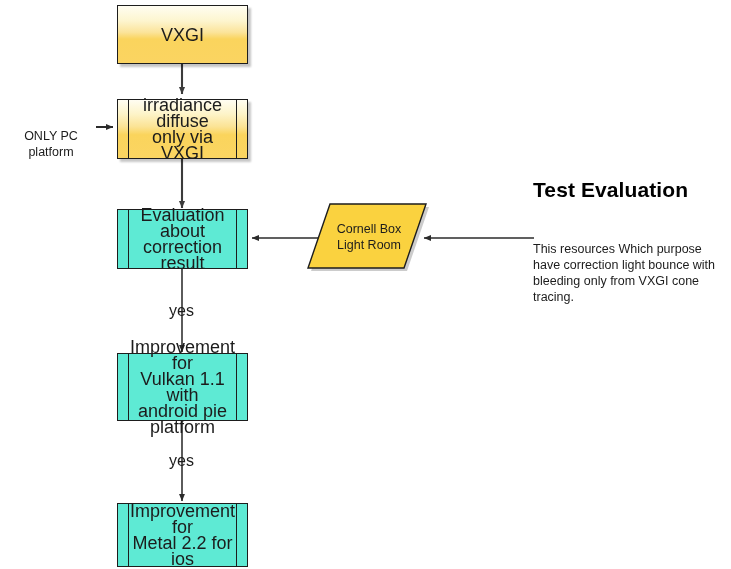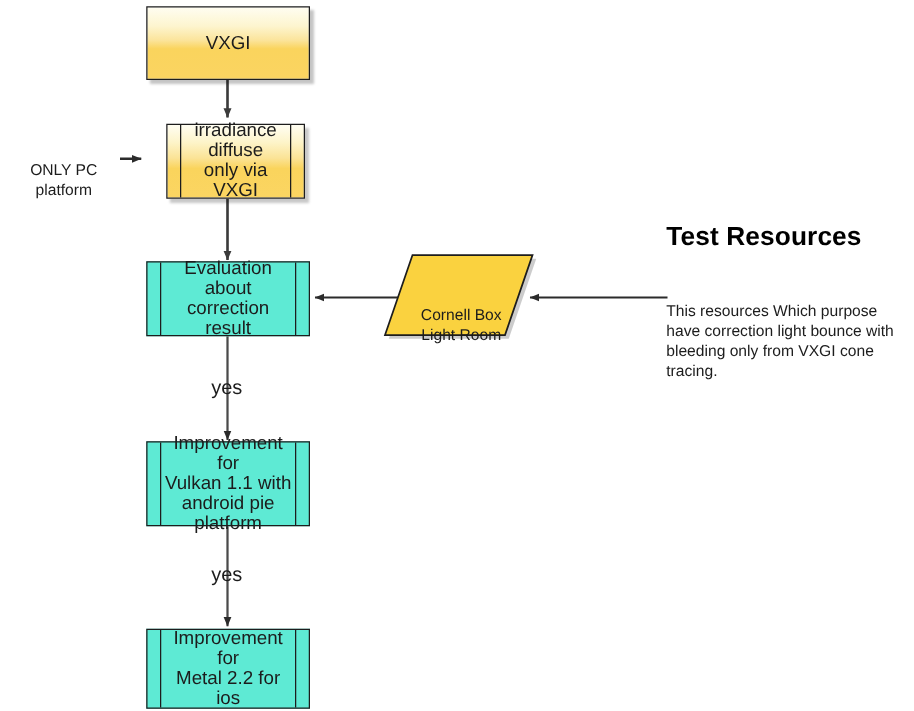--- a/index.html
+++ b/index.html
@@ -31,21 +31,21 @@
   }
 
   
   .node {
     position: absolute;
     box-sizing: border-box;
     display: flex;
     align-items: center;
     justify-content: center;
     text-align: center;
-    font-size: 15px;
+    font-size: 18px;
     line-height: 16px;
     color: #1c1c1c;
   }
   .node .label {
     padding: 0 12px;
     white-space: pre-line;
   }
 
   
   .proc-gradient {
@@ -161,21 +161,21 @@
 
     <line x1="182" y1="269" x2="182" y2="352" stroke="#4a4a4a" stroke-width="1.8" marker-end="url(#arrowThin)"></line>
 
     <line x1="182" y1="421" x2="182" y2="501" stroke="#4a4a4a" stroke-width="1.8" marker-end="url(#arrowThin)"></line>
   </svg>
 
   <div class="node proc-gradient" style="left:117px; top:5px; width:131px; height:59px;">
     <span class="label">VXGI</span>
   </div>
 
-  <div class="predef yellow" style="left:117px; top:99px; width:111px; height:60px;margin-left:16px;">
+  <div class="predef yellow" style="left:117px; top:99px; width:131px; height:60px;">
     <span class="bar left"></span>
     <span class="bar right"></span>
     <div class="node" style="left:0;top:0;right:0;bottom:0;width:100%;height:100%;">
       <span class="label">irradiance diffuse
 only via VXGI</span>
     </div>
   </div>
 
   <div class="predef white" style="left:117px; top:209px; width:131px; height:60px;">
     <span class="bar left"></span>
@@ -205,33 +205,33 @@
 Metal 2.2 for ios</span>
     </div>
   </div>
 
   <div class="para-wrap" style="left:304px; top:198px; width:126px; height:78px;">
     <svg width="126" height="78" viewBox="0 0 126 78">
 
       <polygon points="26,6 122,6 100,70 4,70" transform="translate(3,3)" fill="rgba(0,0,0,0.20)"></polygon>
       <polygon points="26,6 122,6 100,70 4,70" fill="#fad23f" stroke="#1d1d1d" stroke-width="1.4"></polygon>
     </svg>
-    <div class="para-text" style="padding-left:4px; padding-top:0px;align-items:flex-end;">
+    <div class="para-text" style="padding-left:4px; padding-top:0px;">
       <span>Cornell Box
 Light Room</span>
     </div>
   </div>
 
   <div class="freetext center" style="left:10px; top:112px; width:82px;">
     <span>ONLY PC
 platform</span>
   </div>
 
   <div class="heading" style="left:533px; top:178px;">
-    <span>Test Resources</span>
+    <span>Test Evaluation</span>
   </div>
 
   <div class="freetext" style="left:533px; top:225px; width:195px;">
     <span>This resources Which purpose
 have correction light bounce with
 bleeding only from VXGI cone
 tracing.</span>
   </div>
 
   <div class="edge-label" style="left:169px; top:304px;">

